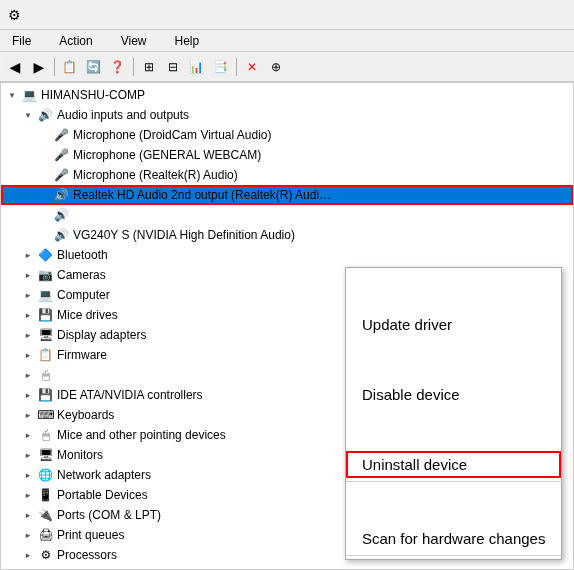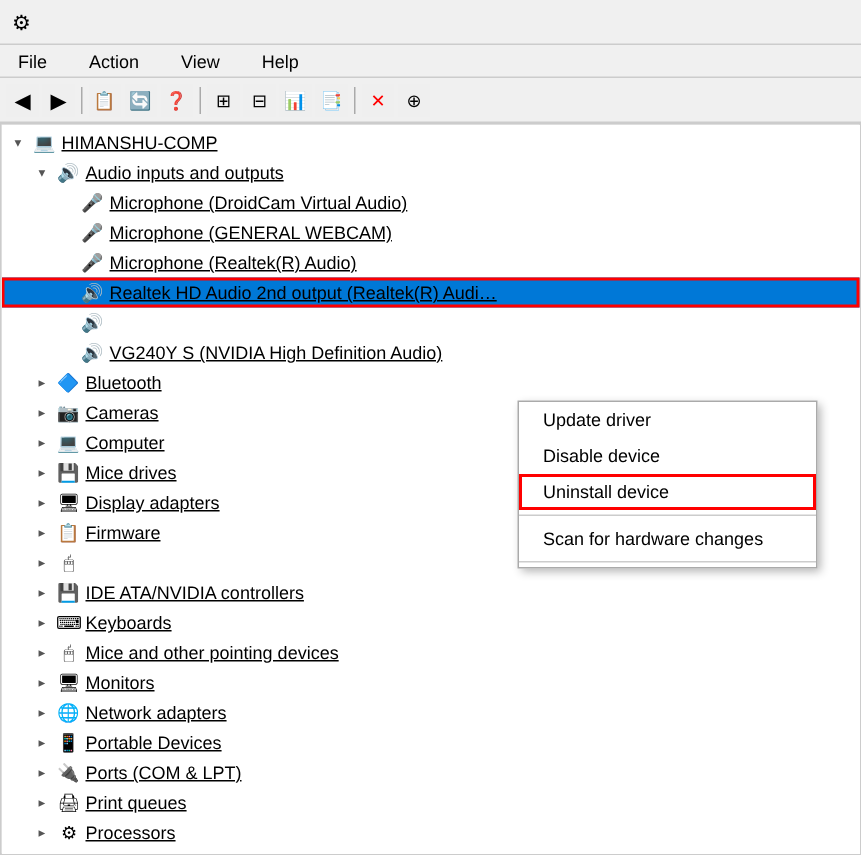--- a/index.html
+++ b/index.html
@@ -107,37 +107,37 @@
       width: 16px;
       height: 16px;
       margin: 0 3px;
       flex-shrink: 0;
       display: inline-flex;
       align-items: center;
       justify-content: center;
     }
     .item-label {
       font-size: 12px;
-      text-decoration: underline;
     }
     
     .context-menu {
       position: absolute;
       background: white;
       border: 1px solid #aaa;
       box-shadow: 2px 2px 6px rgba(0,0,0,0.3);
       min-width: 200px;
       z-index: 100;
       top: 185px;
       left: 345px;
     }
     .ctx-item {
       padding: 5px 16px;
       cursor: pointer;
-      font-size: 12px;
+      font-size: 15px;
+      margin-top: 43px;
     }
     .ctx-item.highlighted {
       outline: 2px solid red;
       outline-offset: -2px;
     }
     .ctx-separator {
       height: 1px;
       background: #ccc;
       margin: 3px 0;
     }

